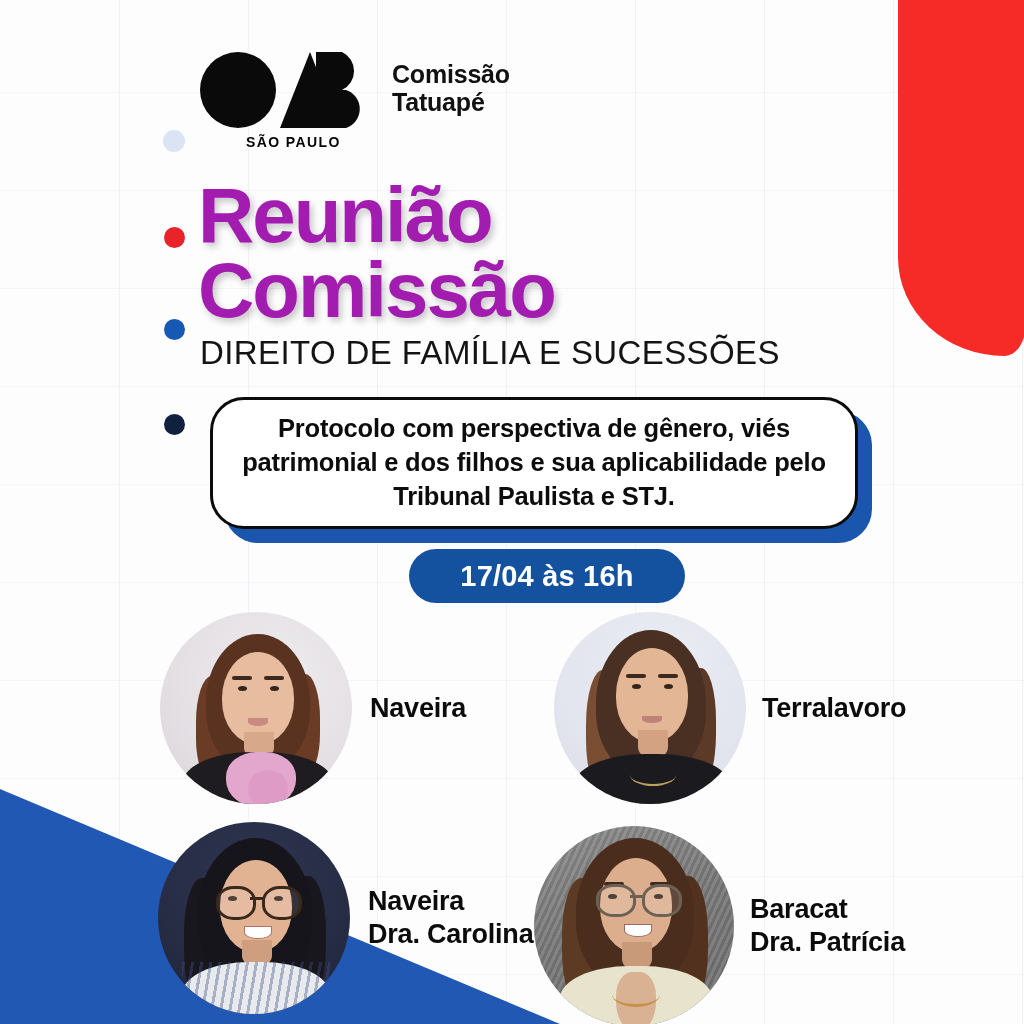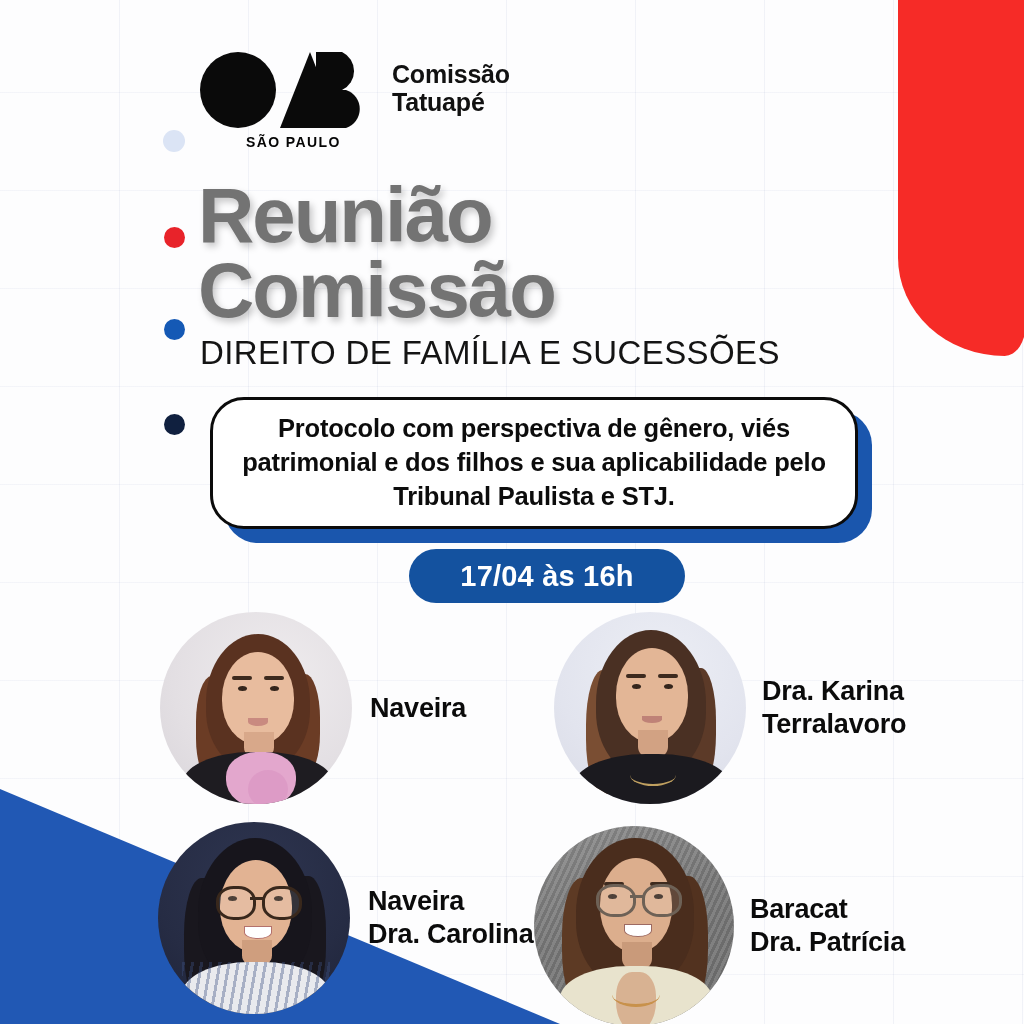--- a/index.html
+++ b/index.html
@@ -52,21 +52,21 @@
   }
   .logo-sub{
     margin-left:20px;margin-top:12px;
     font-size:25px;font-weight:bold;line-height:1.12;color:#111111;
     letter-spacing:-.2px;
   }
   
   .headline{
     position:absolute;left:198px;top:178px;
     font-size:78px;font-weight:bold;line-height:.96;
-    color:#737373;letter-spacing:-2px;
+    color:#a21caf;letter-spacing:-2px;
     text-shadow:3px 4px 7px rgba(0,0,0,.22);
   }
   .headline div{white-space:nowrap;}
   .subhead{
     position:absolute;left:200px;top:334px;
     font-size:33px;font-weight:400;color:#141414;letter-spacing:.4px;
     white-space:nowrap;
   }
   
   .protocol-shadow{
@@ -265,21 +265,20 @@
           <div class="brow b2"></div>
         <div class="eye e1"></div>
           <div class="eye e2"></div>
         <div class="mouth"></div>
         <div class="neck"></div>
         <div class="body"></div>
         <div class="neckl"></div>
       </div>
     </div>
     <div class="sp-name">
-      <div>Dra. Karina</div>
       <div>Terralavoro</div>
     </div>
   </div>
 
   <div class="speaker sp3">
     <div class="avatar">
       <div class="ph p3">
         <div class="p-bg"></div>
         <div class="hair2"></div>
           <div class="hair3"></div>

